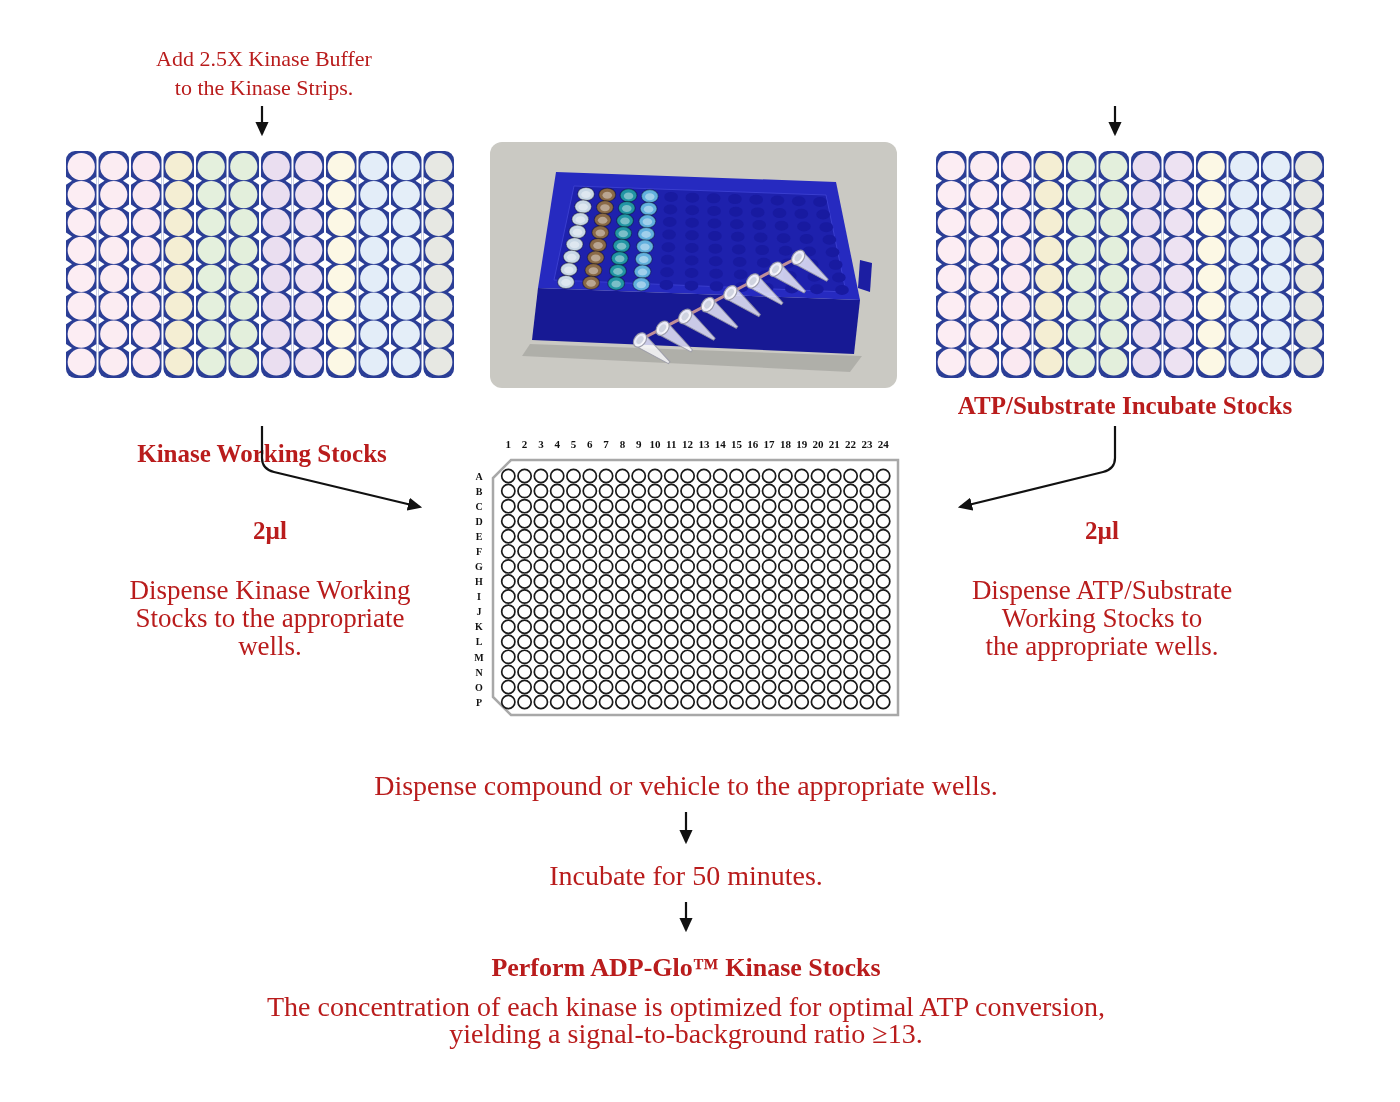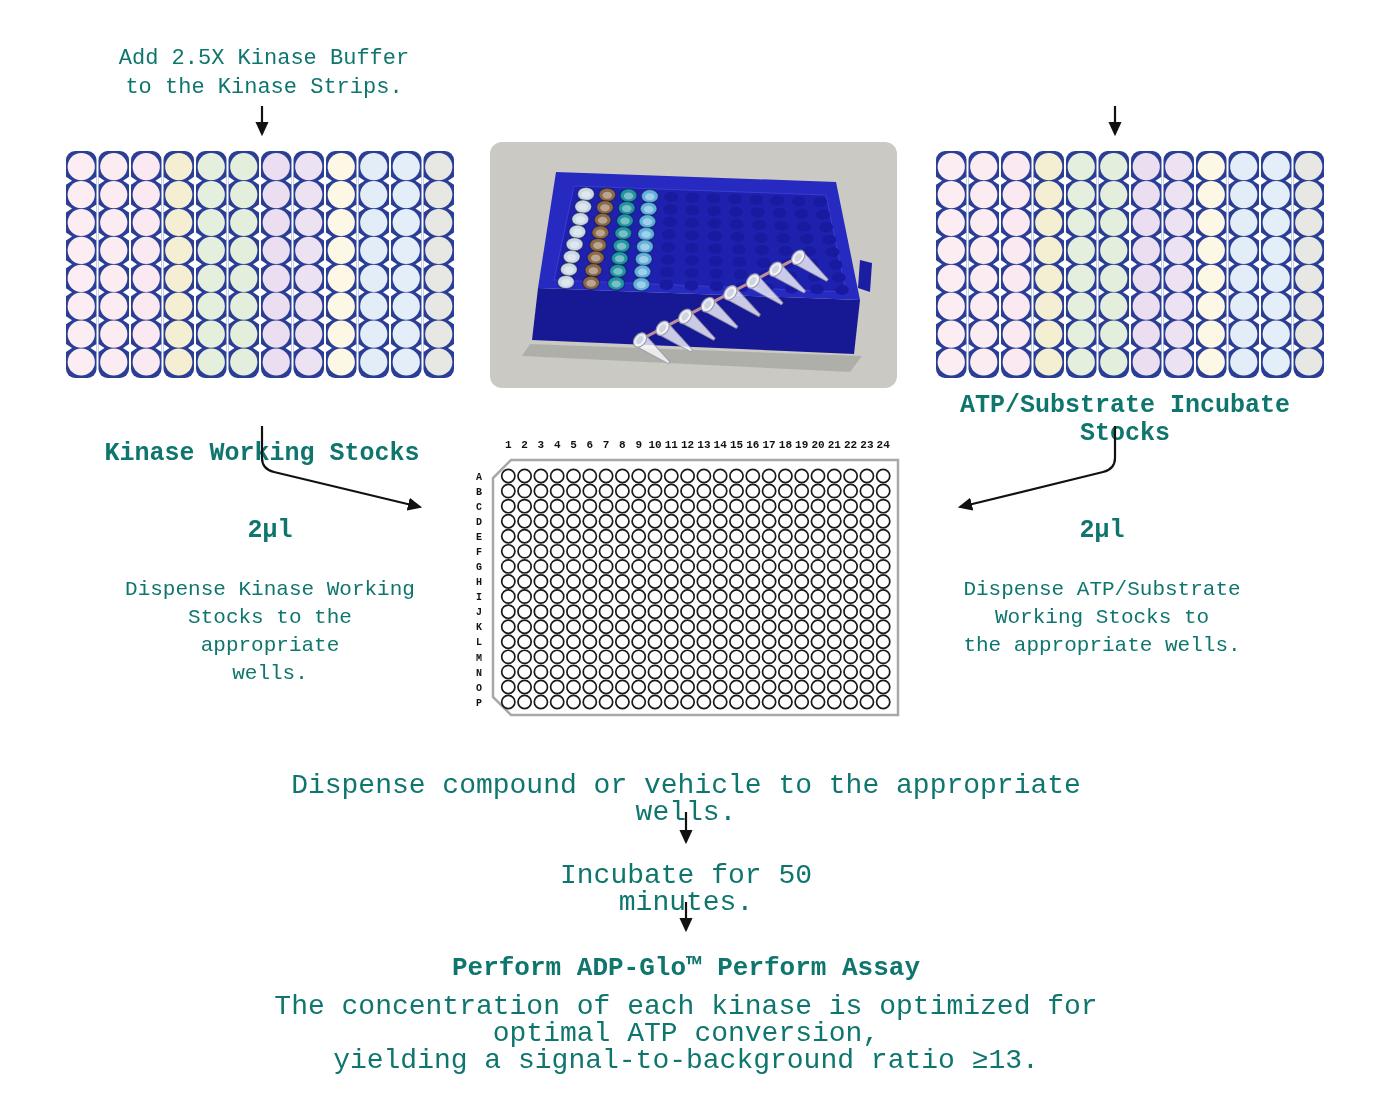--- a/index.html
+++ b/index.html
@@ -1,25 +1,25 @@
 <!DOCTYPE html>
 <html><head>
 <meta charset="utf-8">
 <style>
   html,body{margin:0;padding:0;background:#fff;}
   #canvas{
     position:relative;width:1400px;height:1102px;background:#ffffff;
-    font-family:Liberation Mono, monospace;color:#0f766e;overflow:hidden;
+    font-family:Liberation Serif, serif;color:#b91c1c;overflow:hidden;
   }
   .abs{position:absolute;}
   .txt{text-align:center;white-space:pre-line;}
   .instr{font-size:22px;line-height:29px;}
   .caption{font-size:25px;line-height:28px;font-weight:bold;}
   .vol{font-size:25px;line-height:30px;font-weight:bold;margin-bottom:12px;}
-  .body-txt{font-size:21px;line-height:28px;}
+  .body-txt{font-size:27px;line-height:28px;}
   .big-body{font-size:28px;line-height:27px;}
   .perform{font-size:26px;line-height:32px;font-weight:bold;}
   svg{display:block;}
   .overlay{pointer-events:none;}
 </style>
 </head>
 <body>
 
 <div id="canvas">
 
@@ -1204,21 +1204,21 @@
 
   <div class="abs txt" style="left:952px;top:498px;width:300px;">
     <div class="vol">2µl</div>
     <div class="body-txt txt">Dispense ATP/Substrate
 Working Stocks to
 the appropriate wells.</div>
   </div>
 
   <div class="abs txt big-body" style="left:286px;top:772px;width:800px;">Dispense compound or vehicle to the appropriate wells.</div>
   <div class="abs txt big-body" style="left:486px;top:862px;width:400px;">Incubate for 50 minutes.</div>
-  <div class="abs txt perform" style="left:386px;top:952px;width:600px;">Perform ADP-Glo™ Perform Assay</div>
+  <div class="abs txt perform" style="left:386px;top:952px;width:600px;">Perform ADP-Glo™ Kinase Stocks</div>
   <div class="abs txt big-body" style="left:236px;top:993px;width:900px;">The concentration of each kinase is optimized for optimal ATP conversion,
 yielding a signal-to-background ratio ≥13.</div>
 
   <svg class="abs overlay" style="left:0;top:0;" width="1400" height="1102" viewBox="0 0 1400 1102">
     <defs>
       <marker id="ah" markerWidth="6.5" markerHeight="6" refX="5.5" refY="3" orient="auto">
         <path d="M0,0 L6.5,3 L0,6 Z" fill="#111"></path>
       </marker>
     </defs>
     <g stroke="#111" stroke-width="2.2" fill="none">

